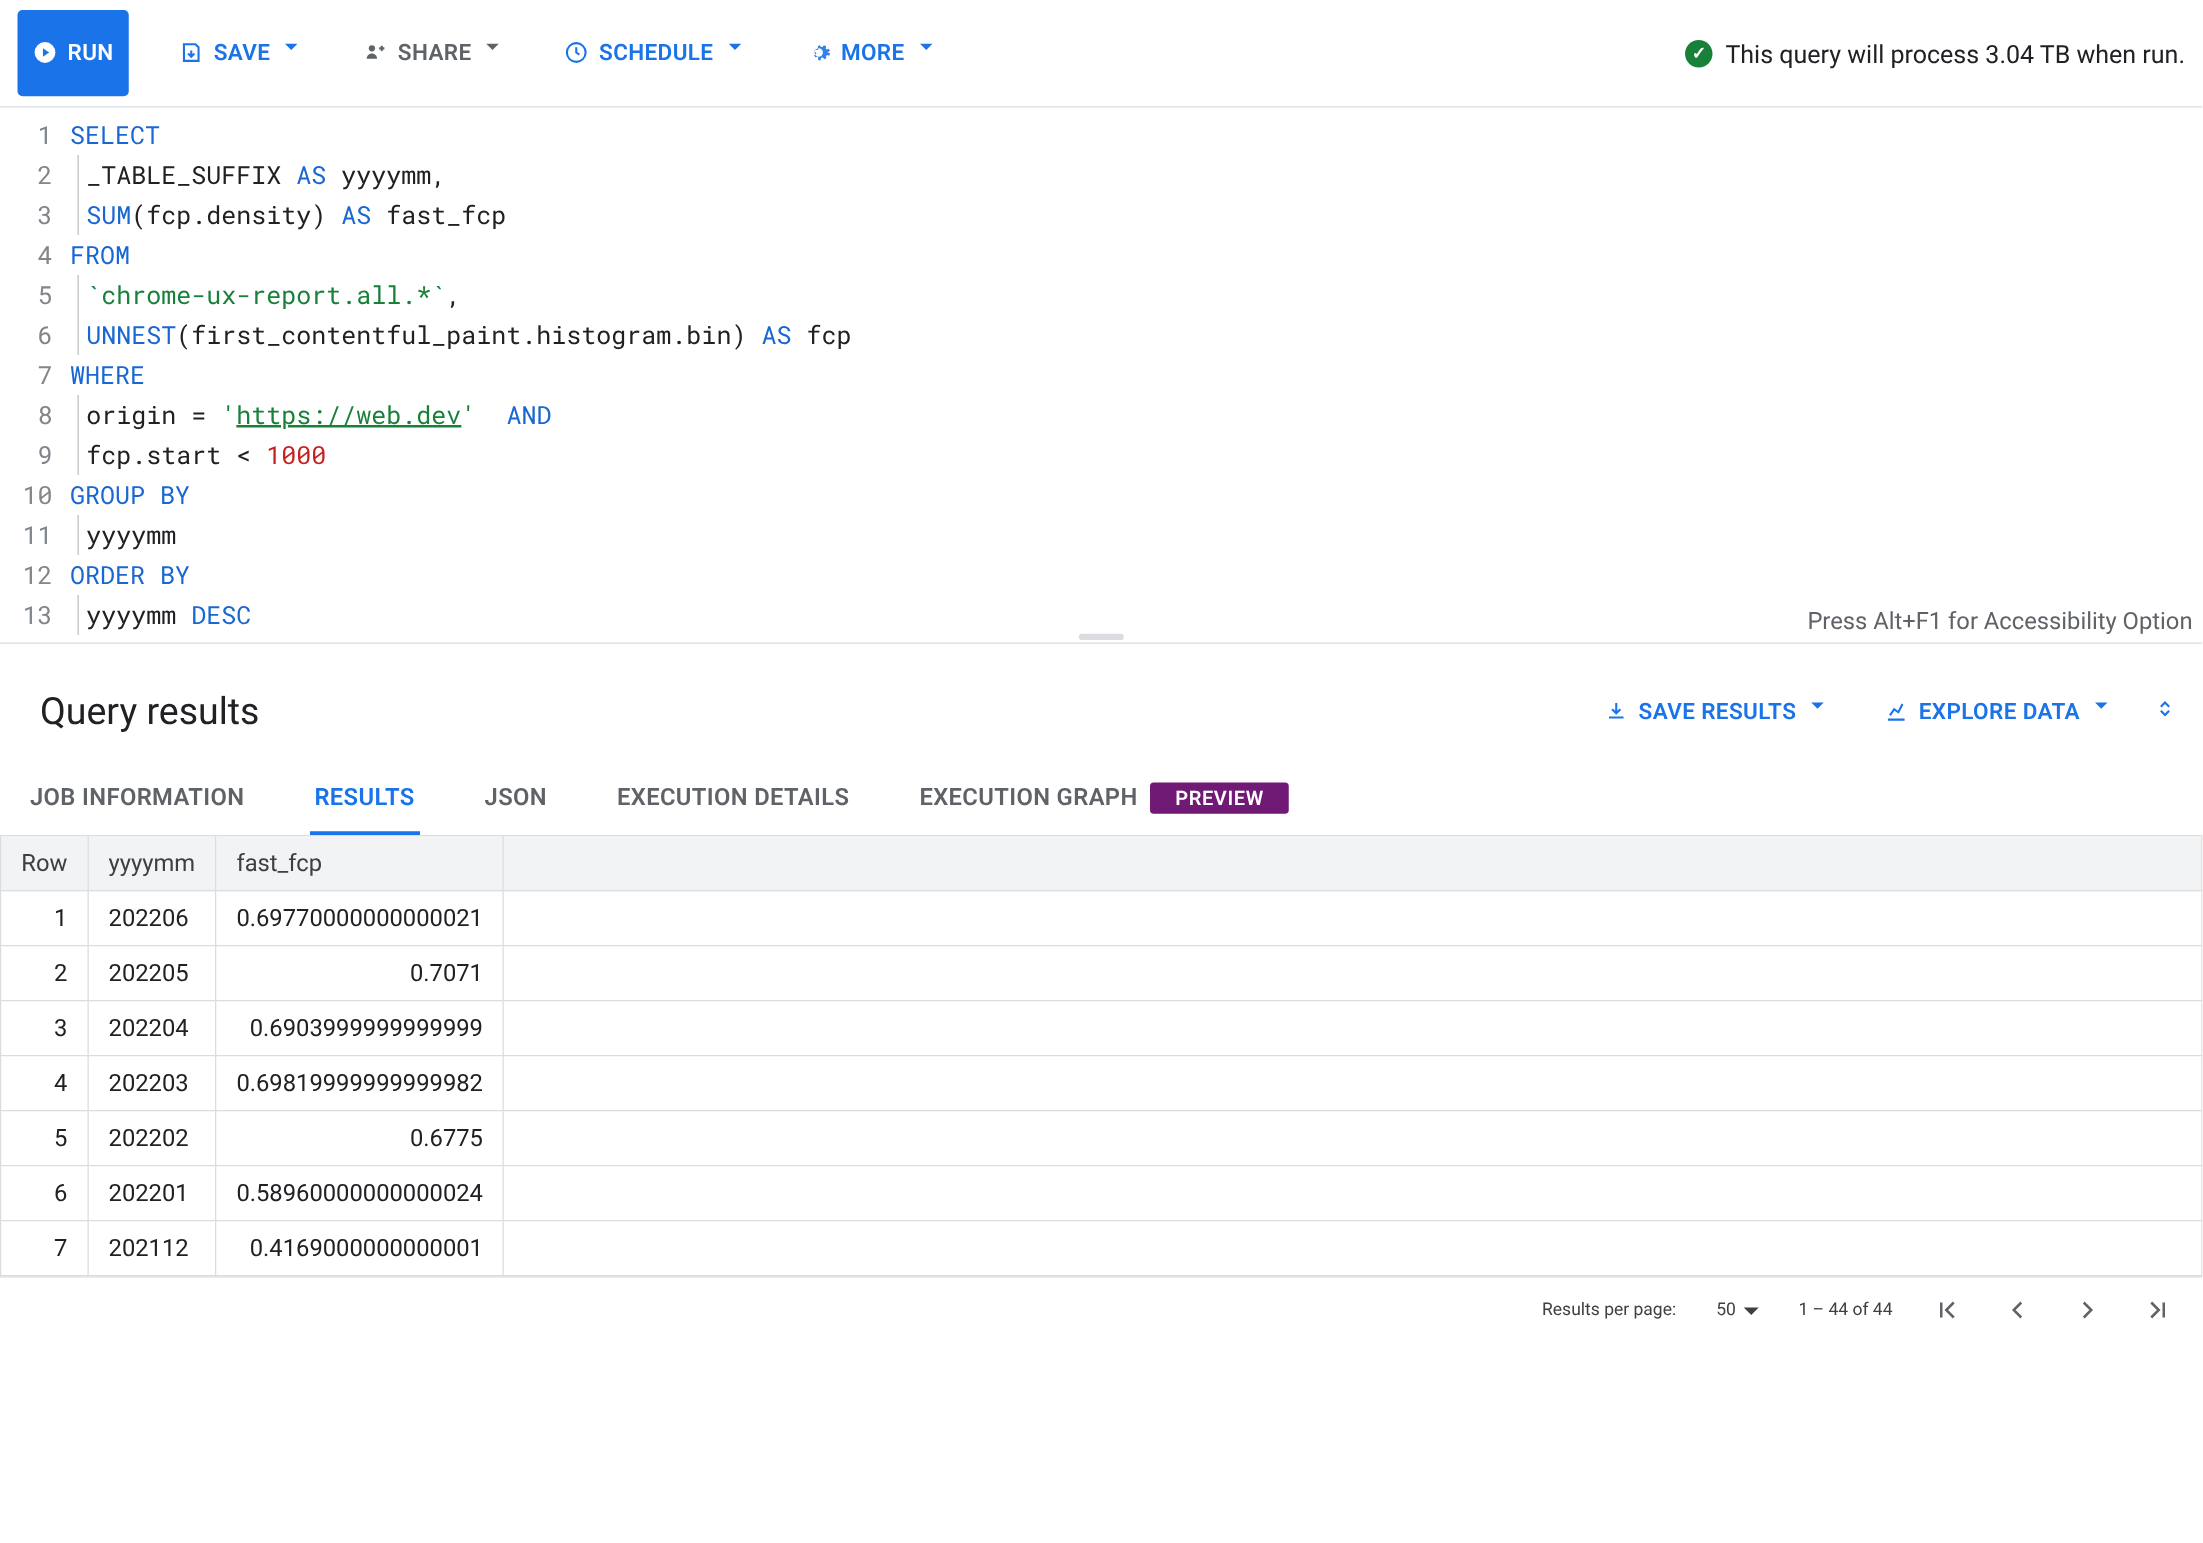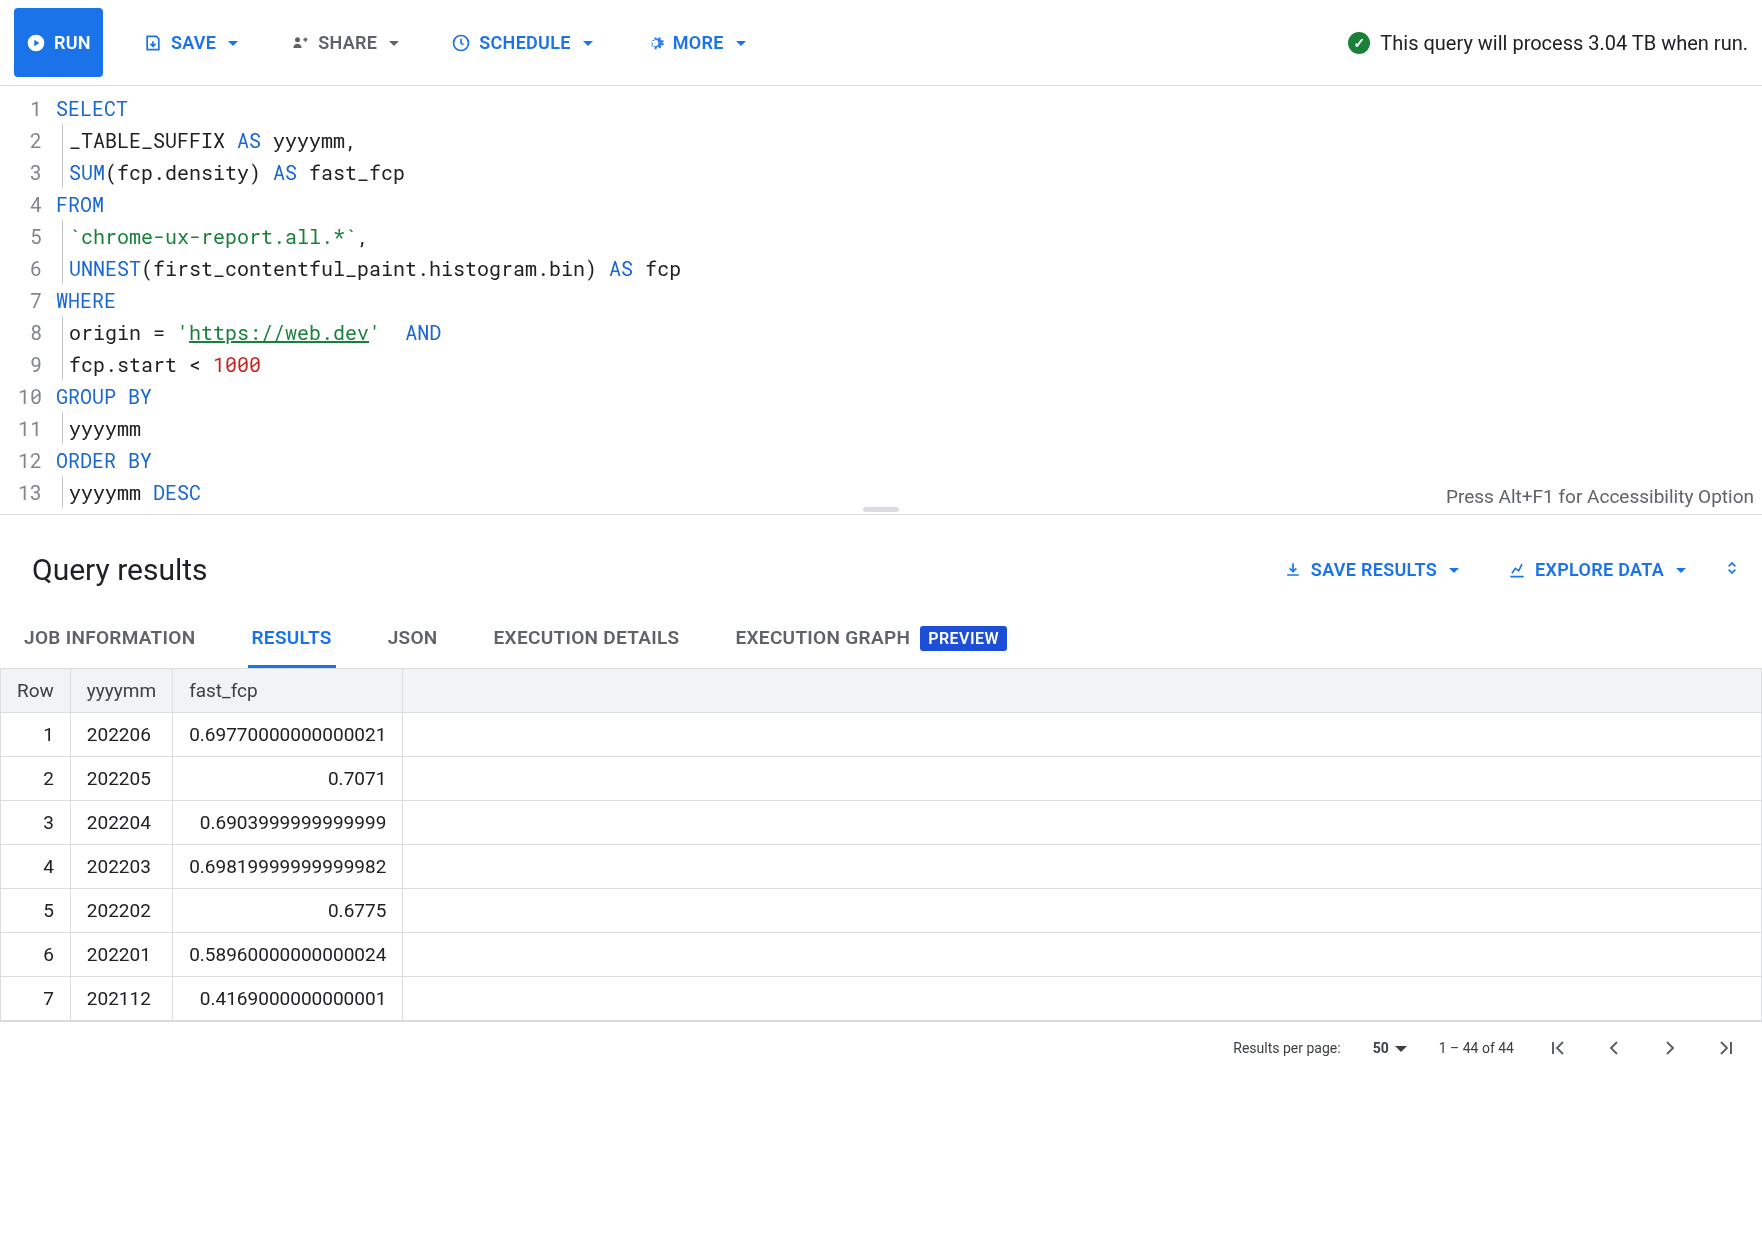--- a/index.html
+++ b/index.html
@@ -11,21 +11,21 @@
     --ui-font:"Google Sans",Roboto,Arial,sans-serif;
     --kw:#1967d2;
     --str:#188038;
     --num:#c5221f;
     --id:#a8322d;
   }
   *{box-sizing:border-box}
   body{margin:0;font-family:var(--ui-font);color:#202124;background:#fff;font-size:18px}
   
   .toolbar{display:flex;align-items:center;gap:28px;padding:8px 14px;border-bottom:1px solid var(--grey-border)}
-  .btn{display:inline-flex;align-items:center;gap:8px;border:none;background:none;cursor:pointer;font:600 18px var(--ui-font);letter-spacing:.3px;padding:24px 12px;border-radius:4px}
+  .btn{display:inline-flex;align-items:flex-start;gap:8px;border:none;background:none;cursor:pointer;font:600 18px var(--ui-font);letter-spacing:.3px;padding:24px 12px;border-radius:4px}
   .btn-primary{background:var(--blue);color:#fff}
   .btn-blue{color:var(--blue)}
   .btn-grey{color:var(--grey-text)}
   .dd::after{content:"";border:5px solid transparent;border-top-color:currentColor;margin-left:4px;position:relative;top:3px}
   .spacer{flex:1}
   .status{display:flex;align-items:center;gap:10px;font-size:20px;color:#202124}
   .ok-icon{width:22px;height:22px;border-radius:50%;background:#188038;color:#fff;display:flex;align-items:center;justify-content:center;font-size:14px;font-weight:bold}
   .ic{display:inline-flex}
   .ic svg{width:20px;height:20px}
   
@@ -41,29 +41,29 @@
   .grab{position:absolute;left:50%;bottom:2px;transform:translateX(-50%);width:36px;height:5px;border-radius:3px;background:#dadce0}
   .a11y{position:absolute;right:8px;bottom:6px;color:var(--grey-text);font-size:19px}
   
   .res-hdr{display:flex;align-items:center;padding:20px 20px 8px 20px;gap:24px}
   .res-hdr h2{margin:12px;font-size:30px;font-weight:400;flex:1}
   .updown svg{width:20px;height:28px}
   
   .tabs{display:flex;gap:48px;padding:0 20px;border-bottom:1px solid var(--grey-border)}
   .tab{padding:14px 4px;font:600 19px var(--ui-font);letter-spacing:.3px;color:var(--grey-text);border-bottom:3px solid transparent;cursor:pointer;display:flex;align-items:flex-start;gap:10px}
   .tab.active{color:var(--blue);border-bottom-color:var(--blue)}
-  .badge{background:#1d4ed8;color:#fff;font-size:16px;padding:3px 8px;border-radius:3px;letter-spacing:.5px}
+  .badge{background:#701a75;color:#fff;font-size:16px;padding:3px 20px;border-radius:3px;letter-spacing:.5px}
   
   table.res{border-collapse:collapse;width:100%;font-size:19px}
   table.res th{background:var(--grey-light);text-align:left;font-weight:400;color:#3c4043;padding:10px 16px;border:1px solid var(--grey-border);border-top:none}
   table.res td{padding:10px 16px;border:1px solid var(--grey-border);border-top:none}
   table.res td.r,table.res th.r{text-align:right}
   
   .pager{display:flex;align-items:center;justify-content:flex-end;gap:32px;padding:14px 24px;border-top:1px solid var(--grey-border);color:#3c4043;font-size:14px}
-  .pager .sel{display:inline-flex;align-items:center;gap:6px;font-weight:700}
+  .pager .sel{display:inline-flex;align-items:center;gap:6px;font-weight:400}
   .pager .sel::after{content:"";border:6px solid transparent;border-top-color:#3c4043;position:relative;top:4px}
   .pgbtn{display:inline-flex;color:var(--grey-text)}
   .pgbtn svg{width:24px;height:24px}
   [data-interactable="true"]{cursor:pointer}
 </style>
 </head>
 <body>
 
 <div class="toolbar" data-interactable="false">
   <button class="btn btn-primary" data-interactable="true">

